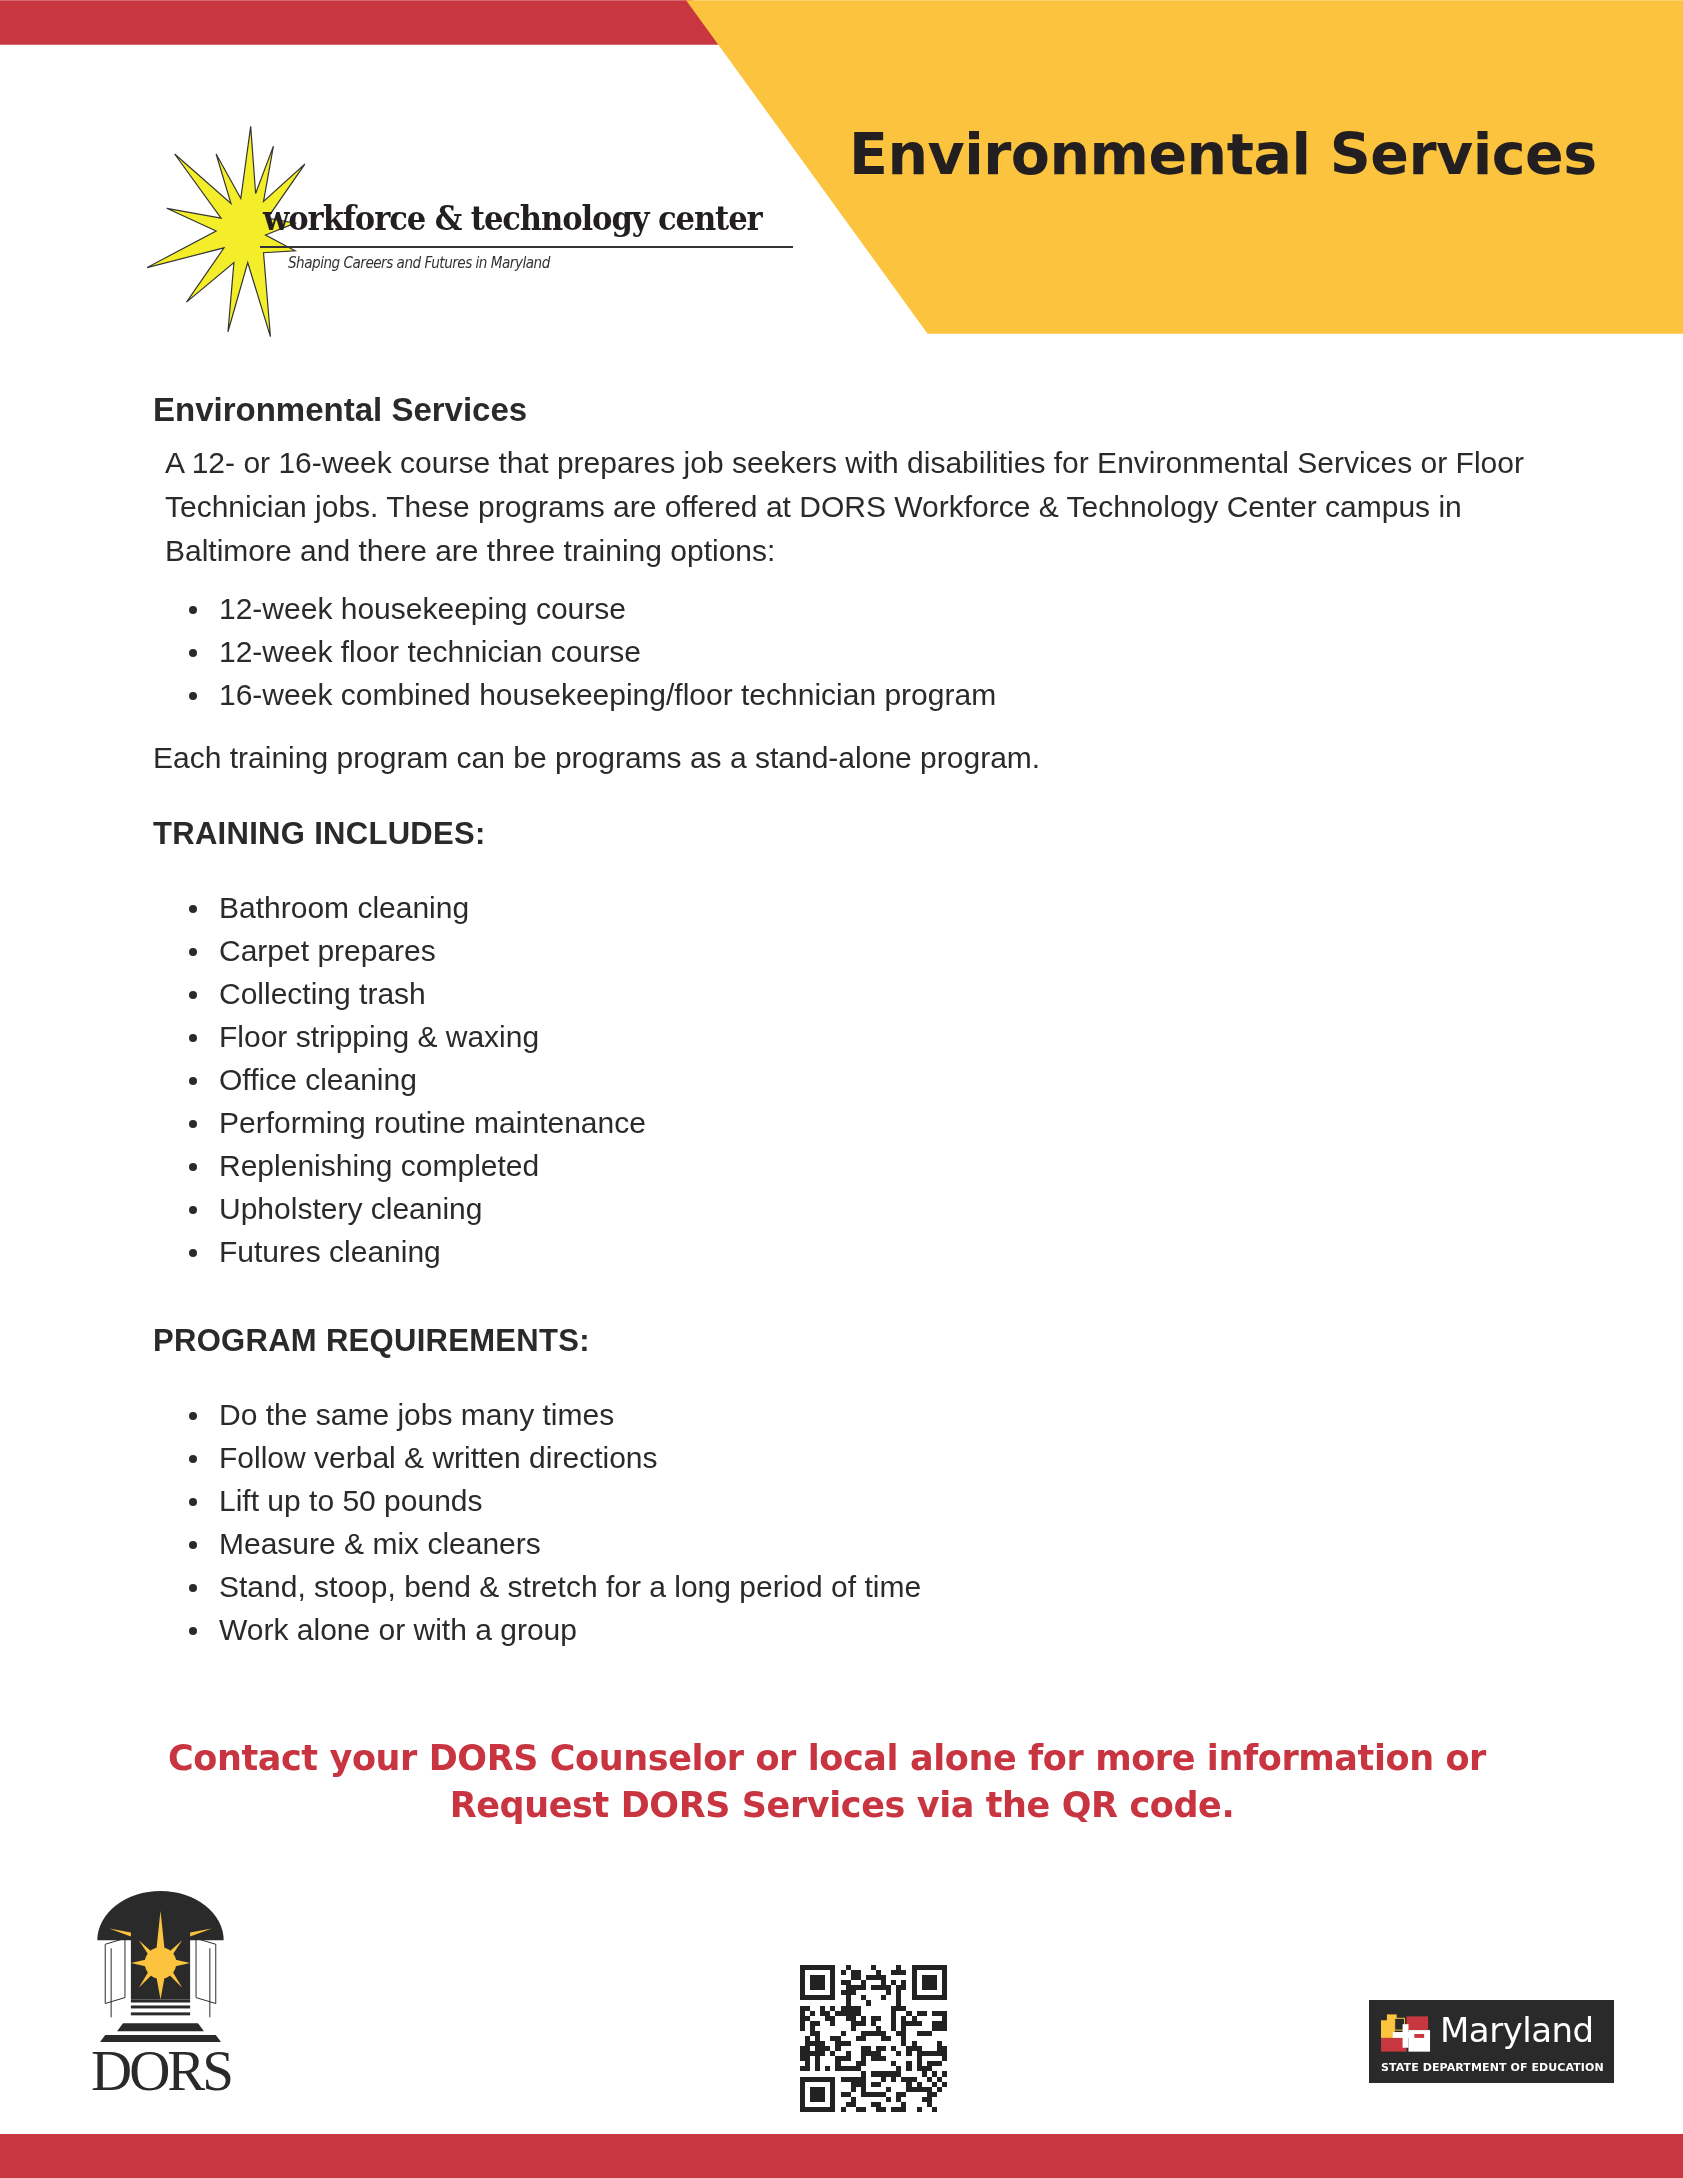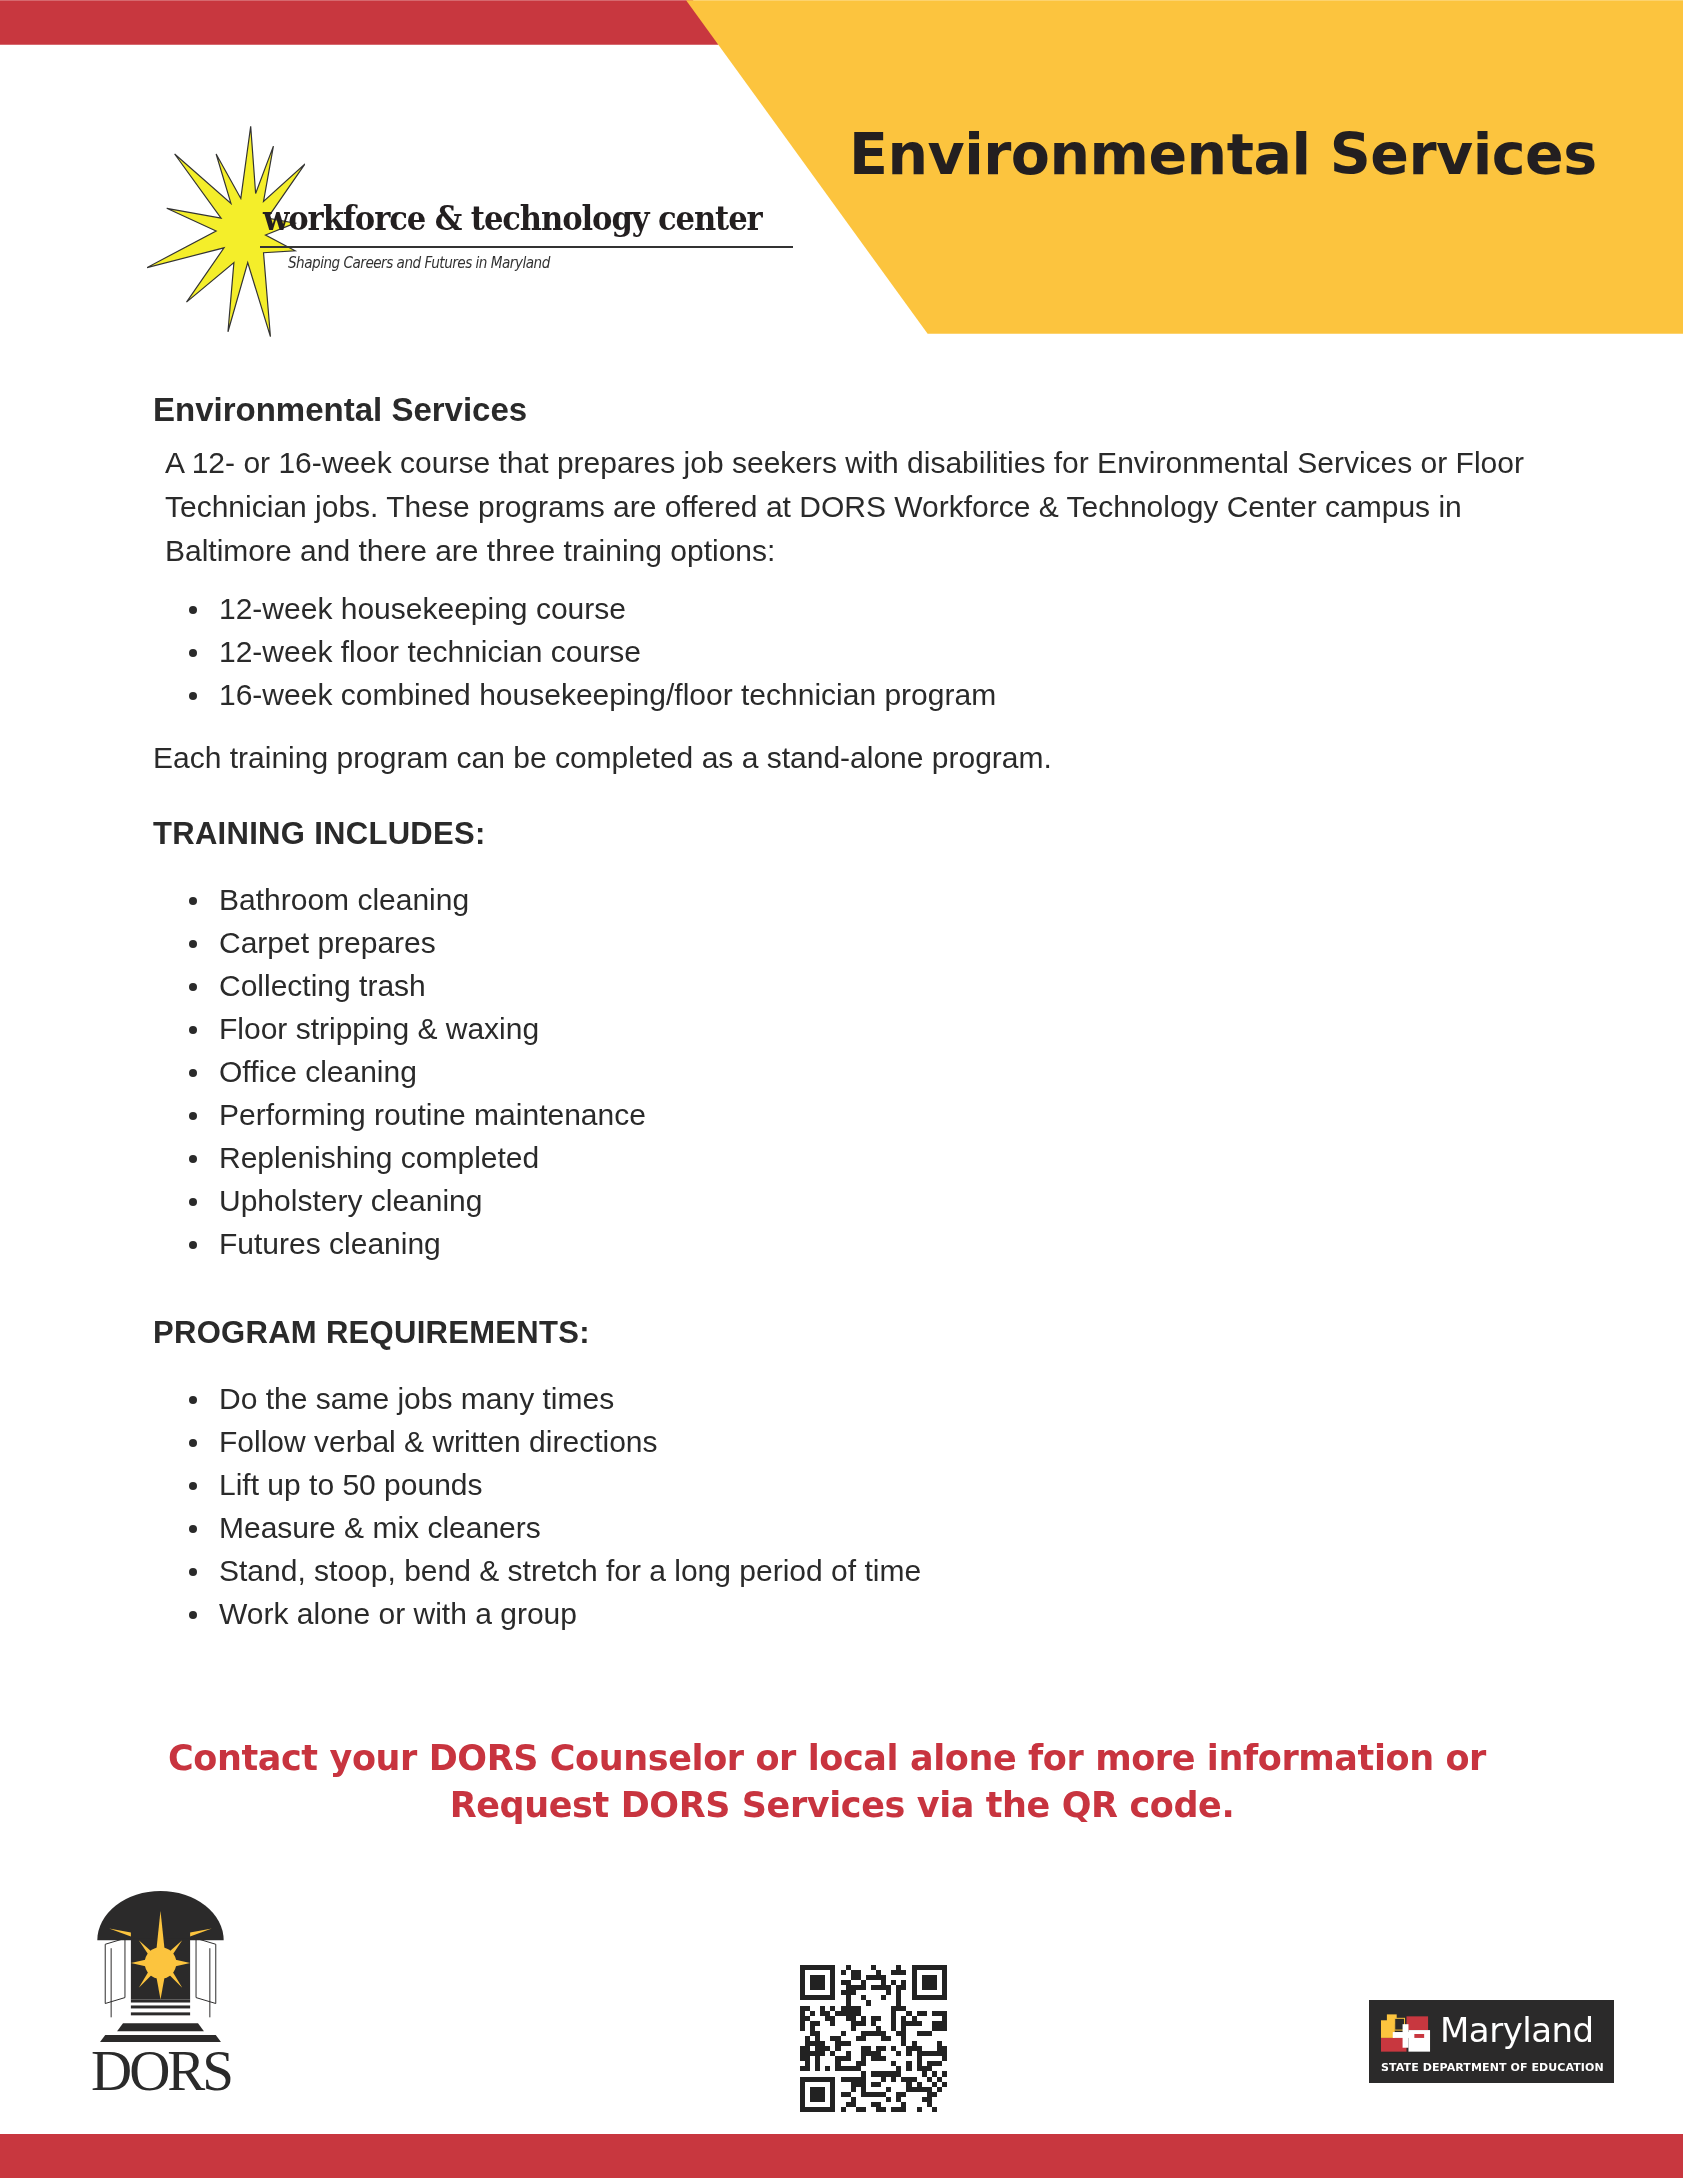--- a/index.html
+++ b/index.html
@@ -28,21 +28,21 @@
   .h-main { font-size: 33px; font-weight: bold; margin: 0 0 12px 0; color: #2a2a2a; }
   .intro { font-size: 30px; line-height: 44px; margin: 12px; color: #2a2a2a; }
   ul.bullets { list-style: none; margin: 14px 0 0 0; padding: 0; }
   ul.bullets li { font-size: 30px; line-height: 43px; position: relative; padding-left: 66px; color: #2a2a2a; }
   ul.bullets li::before {
     content: ""; position: absolute; left: 36px; top: 19px; width: 8px; height: 8px;
     border-radius: 50%; background: #2a2a2a;
   }
   .standalone { font-size: 30px; line-height: 44px; margin: 20px 0 0 0; }
   .h-section { font-size: 31px; font-weight: bold; margin: 36px 0 0 0; color: #2a2a2a; letter-spacing: 0.3px; }
-  .h-section + ul.bullets { margin-top: 26px; }
+  .h-section + ul.bullets { margin-top: 34px; }
   .h-req { margin-top: 50px; }
   .cta {
     position: absolute; left: 119px; top: 1735px; width: 1426px; text-align: center;
     font-family: "DejaVu Sans", sans-serif; font-weight: bold; font-size: 35px;
     line-height: 47px; color: #c8343f; letter-spacing: -0.4px;
   }
   .cta-line1 { display: block; margin-left: -10px; }
   .cta-line2 { display: block; margin-left: 20px; }
   .dors-logo { position: absolute; left: 91px; top: 1889px; width: 139px; height: 208px; }
   .dors-text {
@@ -83,21 +83,21 @@
 </div>
 
 <div class="content">
   <h1 class="h-main">Environmental Services</h1>
   <p class="intro">A 12- or 16-week course that prepares job seekers with disabilities for Environmental Services or Floor Technician jobs. These programs are offered at DORS Workforce &amp; Technology Center campus in Baltimore and there are three training options:</p>
   <ul class="bullets">
     <li>12-week housekeeping course</li>
     <li>12-week floor technician course</li>
     <li>16-week combined housekeeping/floor technician program</li>
   </ul>
-  <p class="standalone">Each training program can be completed as a stand-alone program.</p>
+  <p class="standalone">Each training program can be programs as a stand-alone program.</p>
 
   <h2 class="h-section">TRAINING INCLUDES:</h2>
   <ul class="bullets">
     <li>Bathroom cleaning</li>
     <li>Carpet prepares</li>
     <li>Collecting trash</li>
     <li>Floor stripping &amp; waxing</li>
     <li>Office cleaning</li>
     <li>Performing routine maintenance</li>
     <li>Replenishing completed</li>

